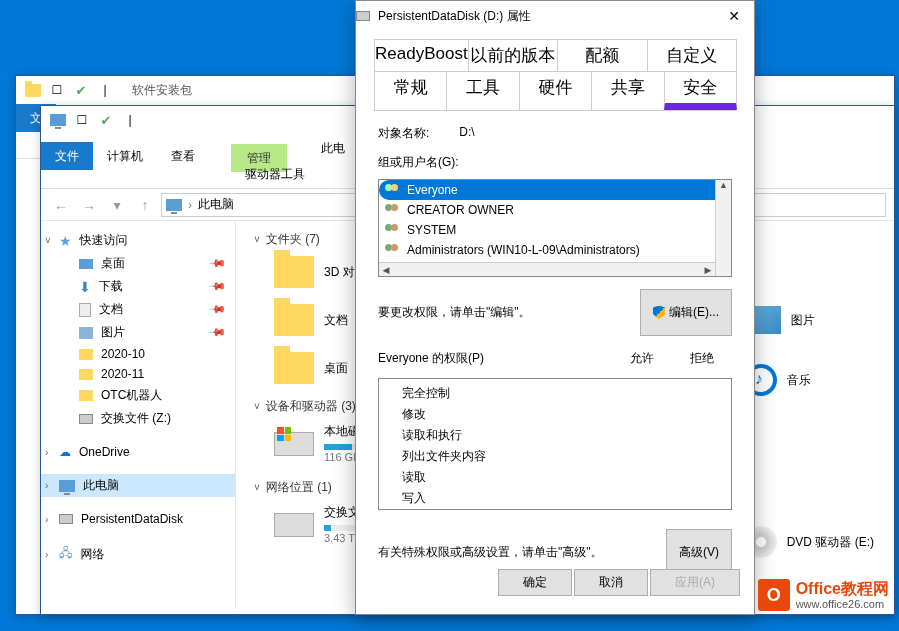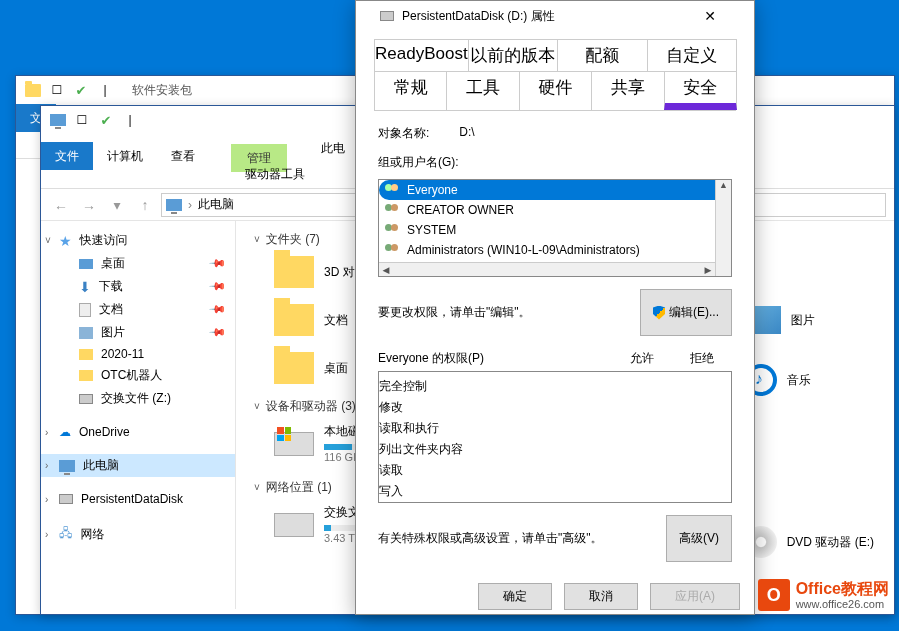--- a/index.html
+++ b/index.html
@@ -67,21 +67,21 @@
     .item-col { display: flex; flex-direction: column; }
     .right-items { position: absolute; right: 20px; top: 200px; display: flex; flex-direction: column; gap: 30px; }
     .right-item { display: flex; align-items: center; gap: 10px; }
     .pic-big { width: 36px; height: 28px; background: linear-gradient(135deg,#6cb8e6,#3a87c4); }
     .music-big { width: 32px; height: 32px; border-radius: 50%; background: #fff; border: 4px solid #0078d7; position: relative; }
     .music-big::after { content:'♪'; position:absolute; font-size:16px; left:6px; top:2px; color:#0078d7; }
     .dvd-big { width: 32px; height: 32px; border-radius: 50%; background: radial-gradient(circle,#fff 20%,#ccc 25%,#eee 70%,#aaa); }
     
     
     .props-dialog { position: absolute; left: 355px; top: 0; width: 400px; height: 615px; background: #fff; border: 1px solid #888; z-index: 10; box-shadow: 0 4px 20px rgba(0,0,0,0.3); }
-    .props-title { height: 30px; display: flex; align-items: center; padding: 0 24px; gap: 8px; }
+    .props-title { height: 30px; display: flex; align-items: center; padding: 0 0; gap: 8px; }
     .props-title-text { flex: 1; font-size: 12px; }
     .close-x { width: 40px; height: 28px; display: flex; align-items: center; justify-content: center; font-size: 14px; }
     .props-body { padding: 4px 12px; }
     .tab-rows { margin: 4px 6px 10px; }
     .tab-row { display: flex; }
     .tab-cell { flex: 1; text-align: center; padding: 4px 0; border: 1px solid #ccc; border-bottom: none; font-size: 17px; background: #fff; margin-right: -1px; }
     .tab-cell.active { border-bottom: 7px solid #6d28d9; z-index: 1; position: relative; }
     .tab-row.top .tab-cell { border-top: 1px solid #ccc; }
     .tab-row.bot { border-bottom: 1px solid #ccc; }
     
@@ -99,26 +99,26 @@
     .gl-hscroll { position: absolute; bottom: 0; left: 0; right: 16px; height: 14px; background: #f0f0f0; border-top: 1px solid #ccc; display:flex; align-items:center; }
     .gl-hscroll .arr { width: 14px; text-align: center; font-size: 9px; color:#555; }
     
     .edit-row { display: flex; align-items: center; justify-content: space-between; padding: 8px 10px; font-size: 12px; }
     .btn { padding: 14px 12px; border: 1px solid #adadad; background: #e1e1e1; font-size: 12px; display: inline-flex; align-items: center; gap: 4px; }
     .shield { width: 12px; height: 14px; background: linear-gradient(135deg,#0078d7 50%,#ffb900 50%); clip-path: polygon(50% 0,100% 15%,100% 60%,50% 100%,0 60%,0 15%); }
     
     .perm-header { display: flex; padding: 6px 10px 2px; font-size: 12px; }
     .perm-header .name { flex: 1; }
     .perm-header .col { width: 60px; text-align: center; }
-    .perm-list { margin: 2px 10px; border: 1px solid #888; height: 132px; padding: 4px 0; }
+    .perm-list { margin: 9px 10px; border: 1px solid #888; height: 132px; padding: 4px 23px; }
     .perm-item { padding: 2px 0; font-size: 12px; }
     
     .adv-row { display: flex; align-items: center; justify-content: space-between; padding: 10px 10px; font-size: 12px; }
     
-    .dlg-buttons { position: absolute; bottom: 4px; right: 14px; display: flex; gap: 12px; }
+    .dlg-buttons { position: absolute; bottom: 18px; right: 14px; display: flex; gap: 2px; }
     .dlg-buttons .btn { padding: 4px 24px; }
     .btn.disabled { color: #aaa; }
     
     
     .watermark { position: absolute; right: 10px; bottom: 20px; z-index: 20; display: flex; align-items: center; gap: 6px; }
     .wm-logo { width: 32px; height: 32px; background: #e8480e; display: grid; place-items: center; color: #fff; font-weight: bold; font-size: 18px; border-radius: 3px; }
     .wm-text { display: flex; flex-direction: column; line-height: 1.1; }
     .wm-title { color: #e8480e; font-weight: bold; font-size: 16px; }
     .wm-url { color: #555; font-size: 11px; }
   </style>
@@ -206,20 +206,24 @@
           </div>
         <div class="side-item indent">
             <div class="doc-icon"></div>
             <span>文档</span>
             <span class="pin-icon">📌</span>
           </div>
         <div class="side-item indent">
             <div class="pic-icon"></div>
             <span>图片</span>
             <span class="pin-icon">📌</span>
+          </div>
+        <div class="side-item indent">
+            <div class="folder-y"></div>
+            <span>2020-10</span>
           </div>
         <div class="side-item indent">
             <div class="folder-y"></div>
             <span>2020-11</span>
           </div>
         <div class="side-item indent">
             <div class="folder-y"></div>
             <span>OTC机器人</span>
           </div>
         <div class="side-item indent">

